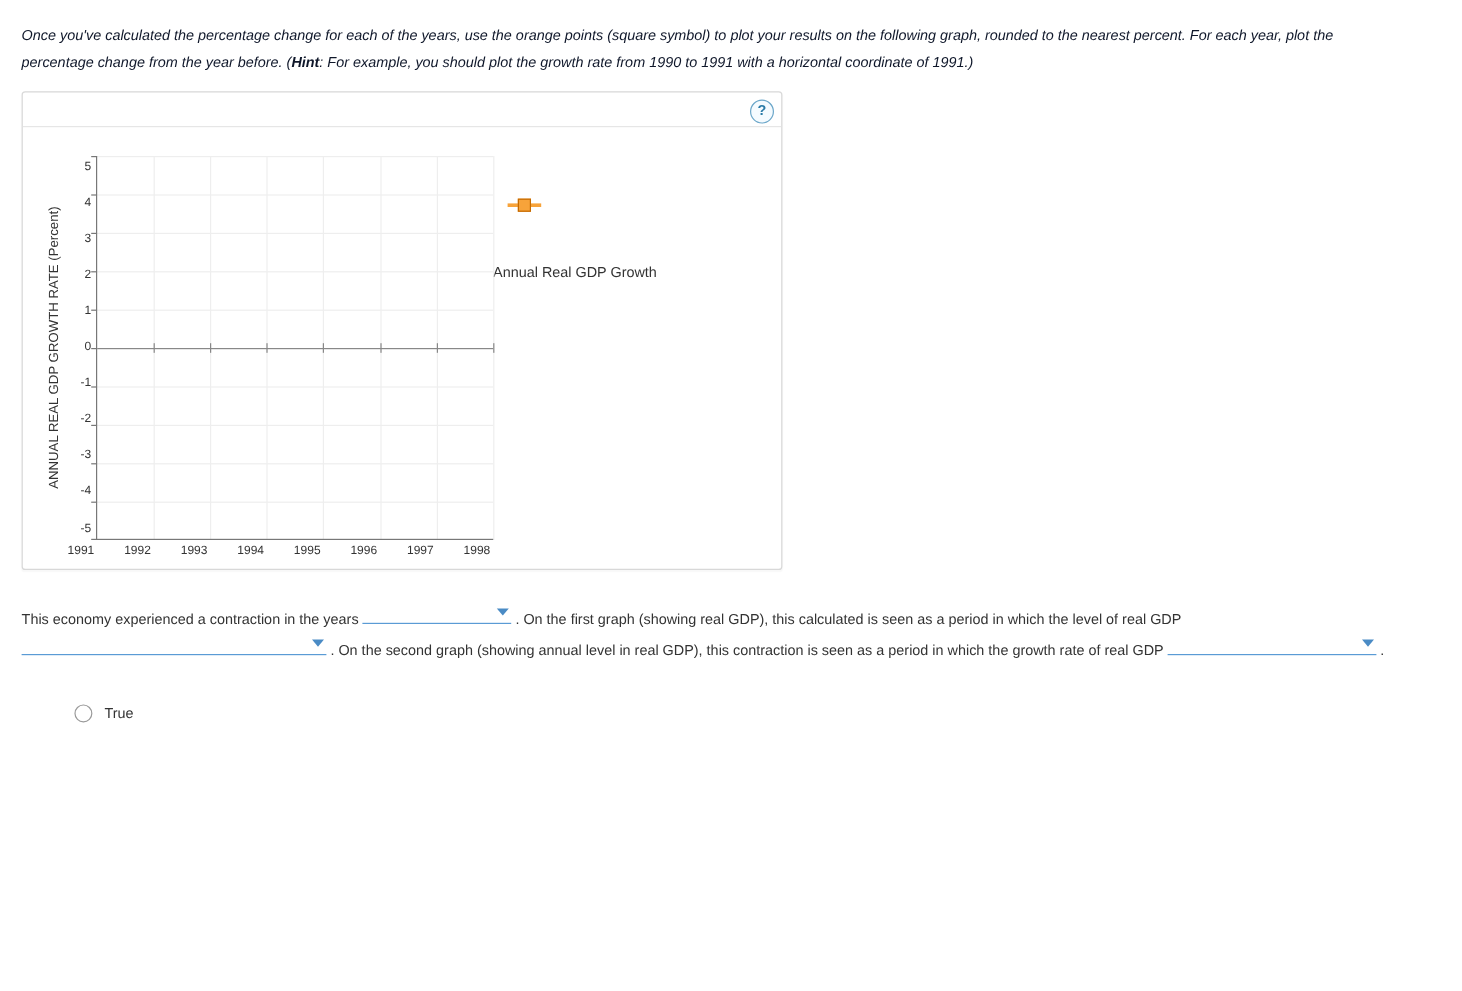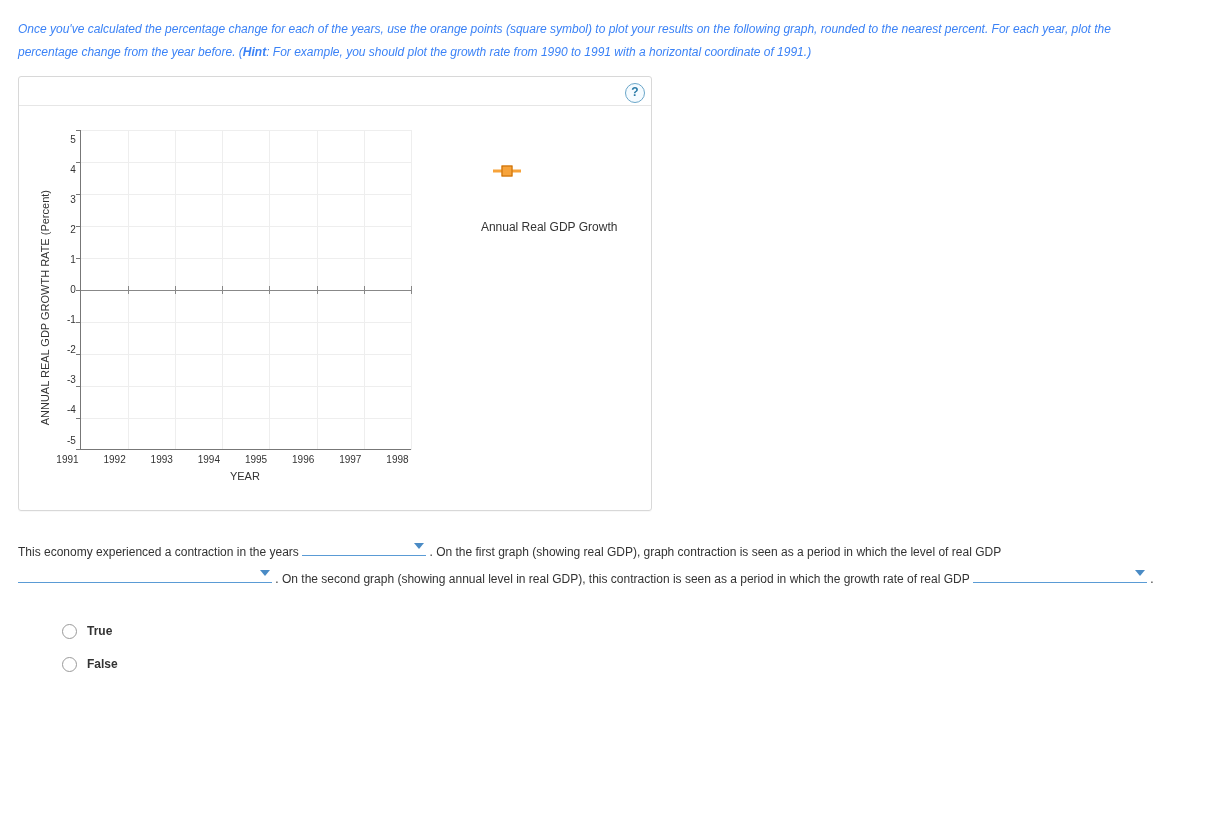--- a/index.html
+++ b/index.html
@@ -8,21 +8,21 @@
     color: #333;
     margin: 0;
     padding: 18px 18px 40px 18px;
     background: #fff;
     line-height: 1.9;
     width: 1218px;
     box-sizing: border-box;
   }
   .instructions {
     font-style: italic;
-    color: #3b82f6;
+    color: #0f172a;
     margin-bottom: 12px;
     max-width: 1150px;
   }
   .hint-label { font-weight: bold; font-style: italic; }
   .chart-card {
     border: 1px solid #d8d8d8;
     border-radius: 3px;
     width: 632px;
     margin-top: 6px;
     box-shadow: 0 1px 1px rgba(0,0,0,0.03);
@@ -97,21 +97,20 @@
     color:#333;
   }
   .xticks span {
     width: calc(330px / 7);
     text-align:left;
     transform: translateX(-50%);
     position:absolute;
   }
   .xlabel { font-size:11px; text-align:center; width:330px; margin-left:22px; margin-top:16px; }
   .legend {
-    margin-left: 70px;
     margin-top: 30px;
   }
   .legend-marker {
     display: inline-block;
     width: 28px;
     position: relative;
     vertical-align: middle;
     margin-left: 12px;
   }
   .legend-line {
@@ -147,21 +146,21 @@
     position:absolute; right:2px; top:4px;
     width:0; height:0;
     border-left:5px solid transparent;
     border-right:5px solid transparent;
     border-top:6px solid #4a8bc5;
   }
   .dropdown.medium { min-width: 230px; }
   .dropdown.wide { min-width: 150px; }
   .bold { font-weight: normal; }
   .tf-section { margin-top: 28px; }
-  .radio-group { margin-top: 24px; padding-left: 44px; font-weight: bold; }
+  .radio-group { margin-top: 24px; padding-left: 44px; }
   .radio-row { display:flex; align-items:center; margin-bottom: 10px; cursor:pointer; }
   .radio {
     width:13px; height:13px;
     border:1px solid #9a9a9a;
     border-radius:50%;
     margin-right:10px;
     background:#fff;
   }
 </style>
 </head>
@@ -239,46 +238,41 @@
       <div class="xticks">
         <span style="left:0%">1991</span>
         <span style="left:14.285%">1992</span>
         <span style="left:28.571%">1993</span>
         <span style="left:42.857%">1994</span>
         <span style="left:57.142%">1995</span>
         <span style="left:71.428%">1996</span>
         <span style="left:85.714%">1997</span>
         <span style="left:100%">1998</span>
       </div>
-      <div class="xlabel">YEAR</div>
     </div>
     <div class="legend">
       <div class="legend-marker">
         <div class="legend-line"></div>
         <div class="legend-square"></div>
       </div>
       <div class="legend-text">Annual Real GDP Growth</div>
     </div>
   </div>
 </div>
 
 <div class="body-text">
   <span>This economy experienced a contraction in the years </span>
   <span class="dropdown"><span class="caret"></span></span>
-  <span> . On the first graph (showing real GDP), graph contraction is seen as a period in which the </span><span class="bold">level</span><span> of real GDP </span>
+  <span> . On the first graph (showing real GDP), this calculated is seen as a period in which the </span><span class="bold">level</span><span> of real GDP </span>
   <span class="dropdown medium"><span class="caret"></span></span>
   <span> . On the second graph (showing annual level in real GDP), this contraction is seen as a period in which the </span><span class="bold">growth rate</span><span> of real GDP </span>
   <span class="dropdown wide"><span class="caret"></span></span>
   <span> .</span>
 </div>
 
 <div class="tf-section">
   <div class="radio-group">
     <div class="radio-row">
       <div class="radio"></div>
       <span>True</span>
     </div>
-    <div class="radio-row">
-      <div class="radio"></div>
-      <span>False</span>
-    </div>
   </div>
 </div>
 
 </body></html>

